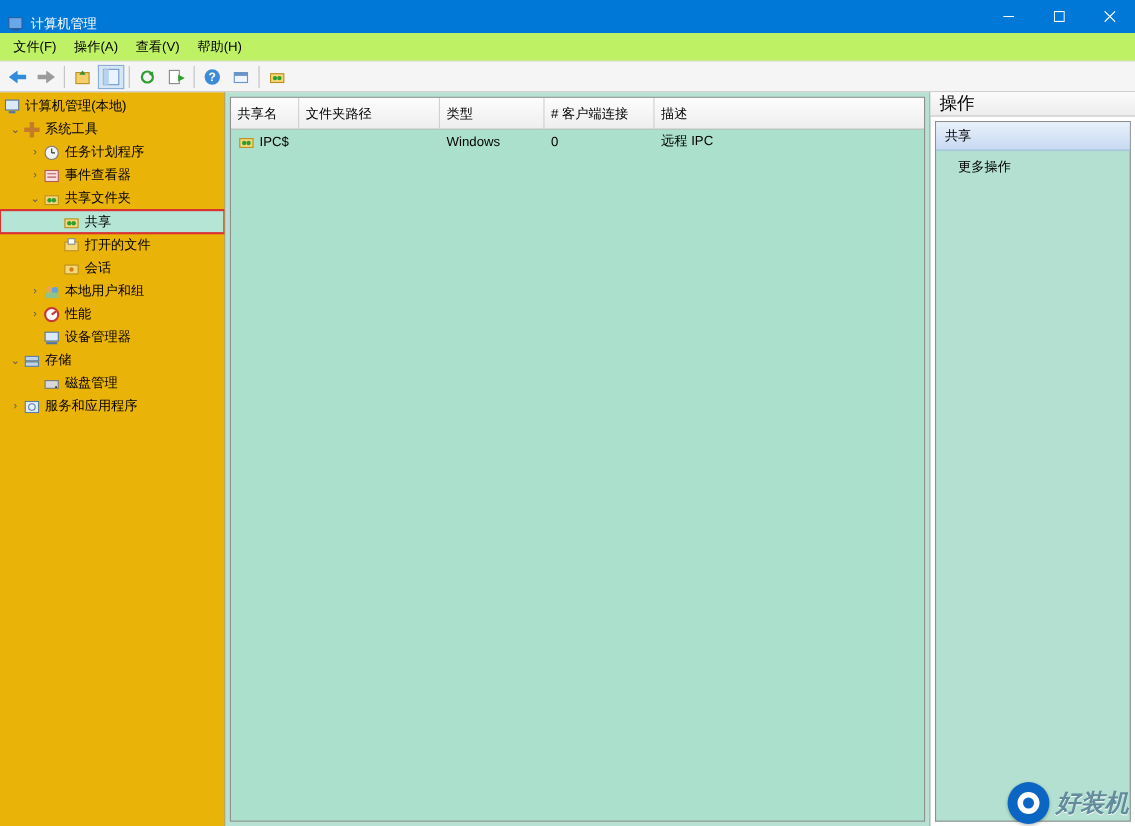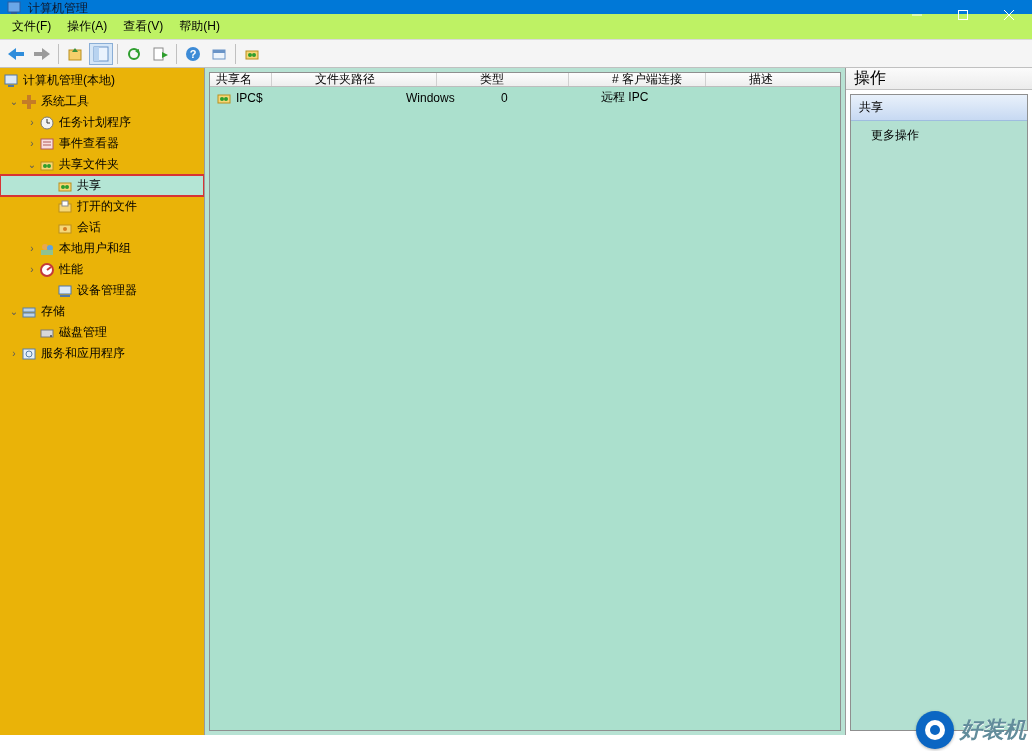--- a/index.html
+++ b/index.html
@@ -1,18 +1,18 @@
 <!DOCTYPE html>
 <html><head>
 <meta charset="utf-8">
 <style>
 * { margin: 0; padding: 0; box-sizing: border-box; font-family: "Microsoft YaHei", "Segoe UI", sans-serif; }
 body { width: 1032px; height: 751px; background: #fff; overflow: hidden; position: relative; }
 
-.titlebar { height: 14px; background: #0078d7; color: #0f172a; display: flex; align-items: flex-start; font-size: 12px; }
+.titlebar { height: 30px; background: #0078d7; color: #ffffff; display: flex; align-items: flex-end; font-size: 12px; }
 .titlebar .app-icon { width: 16px; height: 16px; margin: 0 6px; display: inline-flex; }
 .titlebar .title { flex: 1; }
 .titlebar .win-btn { width: 46px; height: 30px; display: flex; align-items: center; justify-content: center; color: #fff; }
 
 .menubar { height: 26px; background: #bef264; display: flex; align-items: center; padding: 0 4px; border-bottom: 1px solid #d9d9d9; font-size: 12px; }
 .menubar .menu-item { padding: 3px 8px; }
 
 .toolbar { height: 28px; background: #f5f5f5; border-bottom: 1px solid #c0c0c0; display: flex; align-items: center; padding: 0 4px; gap: 2px; }
 .toolbar .tb { width: 24px; height: 22px; display: flex; align-items: center; justify-content: center; border: 1px solid transparent; }
 .toolbar .sep { width: 1px; height: 20px; background: #c0c0c0; margin: 0 2px; }
@@ -21,21 +21,21 @@
 
 .tree-panel { width: 205px; border-right: 1px solid #9a9a9a; background: #eab308; overflow: auto; padding: 2px 0; }
 .tree-row { display: flex; align-items: center; height: 21px; font-size: 12px; white-space: nowrap; }
 .tree-row.selected { outline: 2px solid #d73434; outline-offset: -1px; background: #b4e5d5; }
 .expander { width: 12px; text-align: center; color: #5a5a5a; font-size: 10px; cursor: pointer; }
 .tree-icon { width: 18px; height: 16px; display: inline-flex; align-items: center; justify-content: center; margin-right: 2px; }
 .tree-row .lbl { padding-left: 1px; }
 
 .center-panel { flex: 1; border-right: 1px solid #9a9a9a; display: flex; flex-direction: column; background: #b7e2d3; padding: 4px; }
 .grid { background: #abe0cd; flex: 1; border: 1px solid #8f8f8f; }
-.grid-header { display: flex; background: linear-gradient(#fdfdfd,#eee); border-bottom: 1px solid #bdbdbd; height: 14px; font-size: 12px; align-items: flex-start; gap: 37px; }
+.grid-header { display: flex; background: linear-gradient(#fdfdfd,#eee); border-bottom: 1px solid #bdbdbd; height: 29px; font-size: 12px; align-items: flex-start; }
 .grid-header .col { padding: 0 6px; border-right: 1px solid #d0d0d0; height: 100%; display: flex; align-items: center; }
 .grid-body .row { display: flex; height: 21px; align-items: center; font-size: 12px; }
 .grid-body .cell { padding: 0 6px; display: flex; align-items: center; gap: 4px; }
 
 .actions-panel { width: 186px; background: #fff; display: flex; flex-direction: column; }
 .actions-header { height: 22px; border-bottom: 1px solid #c0c0c0; background: linear-gradient(#fbfbfb,#ececec); font-size: 16px; padding: 0 8px; display: flex; align-items: center; }
 .actions-body { background: #b3e0d1; flex: 1; margin: 4px; border: 1px solid #8f8f8f; }
 .actions-title { background: linear-gradient(#e9f1fb, #c7d9f2); padding: 4px 8px; font-size: 12px; border-bottom: 1px solid #9fbde0; }
 .actions-link { padding: 6px 20px; font-size: 12px; }
 
@@ -249,21 +249,21 @@
       <span class="expander">›</span>
       <span class="tree-icon">
           <svg width="16" height="16">
             <circle cx="8" cy="8" r="6" fill="#fff" stroke="#c43a3a" stroke-width="2"></circle>
             <line x1="8" y1="8" x2="12" y2="5" stroke="#c43a3a" stroke-width="2"></line>
           </svg>
         </span>
       <span class="lbl">性能</span>
     </div>
 
-    <div class="tree-row" style="padding-left:56px">
+    <div class="tree-row" style="padding-left:38px">
       <span class="tree-icon">
           <svg width="16" height="16">
             <rect x="2" y="3" width="12" height="8" fill="#dce9f7" stroke="#4f77a9"></rect>
             <rect x="3" y="12" width="10" height="2" fill="#4f77a9"></rect>
           </svg>
         </span>
       <span class="lbl">设备管理器</span>
     </div>
 
     <div class="tree-row" style="padding-left:8px">

